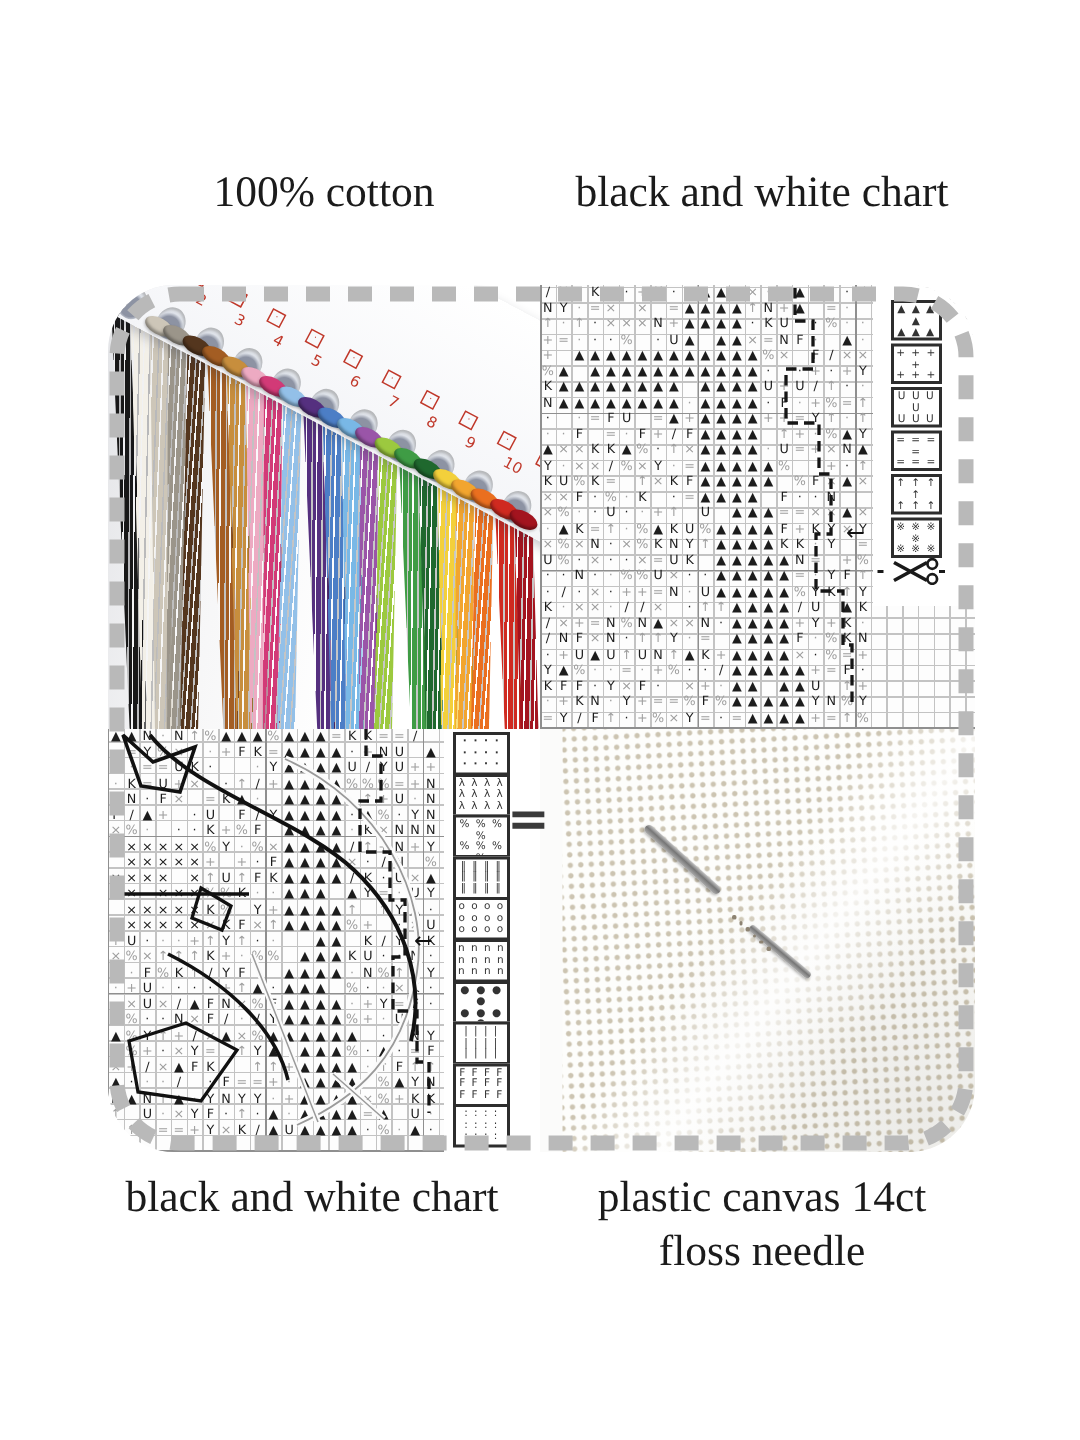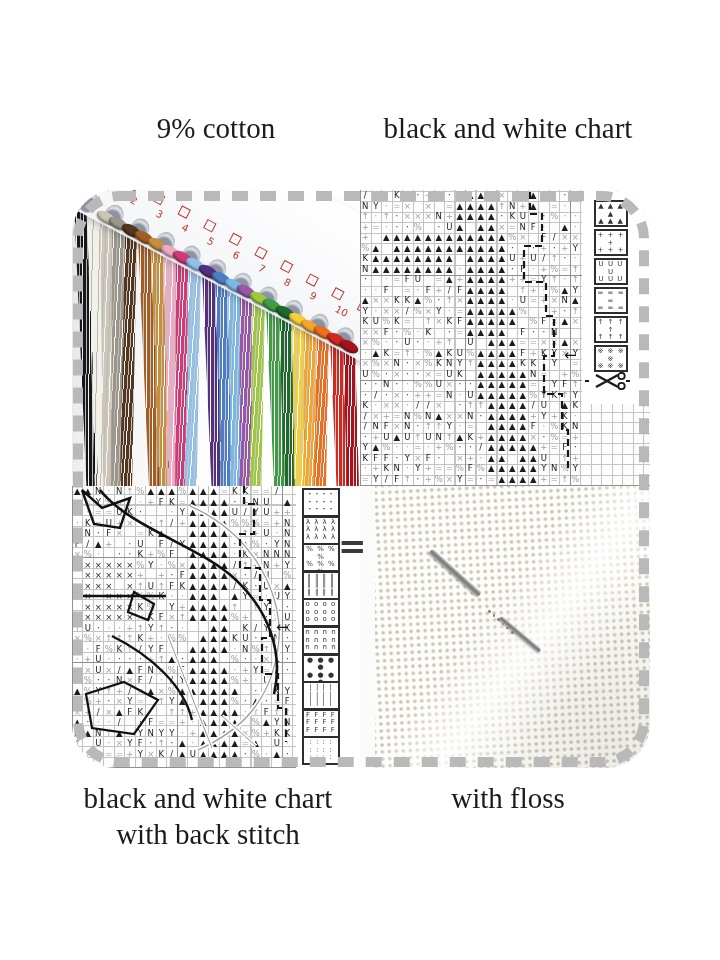--- a/index.html
+++ b/index.html
@@ -75,31 +75,31 @@
   .trail-dot{position:absolute;z-index:4;width:2.5px;height:2.5px;border-radius:50%;background:#8d8372;}
 
   .equals{position:absolute;left:266px;top:346px;z-index:8;color:#3a3a3a;
           font:bold 34px/20px "DejaVu Sans",sans-serif;}
   .dashed-border{position:absolute;left:0;top:0;z-index:9;pointer-events:none;}
 </style>
 </head>
 <body>
 
 <div class="caption caption-tl">
-  <div>9% cotton</div>
+  <div>100% cotton</div>
 </div>
 <div class="caption caption-tr">
   <div>black and white chart</div>
 </div>
 <div class="caption caption-bl">
   <div>black and white chart</div>
-  <div>with back stitch</div>
 </div>
 <div class="caption caption-br">
-  <div>with floss</div>
+  <div>plastic canvas 14ct</div>
+  <div>floss needle</div>
 </div>
 
 <div class="collage">
   <div class="collage-clip">
 
     <div class="quad quad-tl">
       <div id="threads">
           <div class="thread" style="left: 2px; top: 11.0144px; height: 286.986px; transform: rotate(-2.5deg); background: repeating-linear-gradient(93deg, rgb(24, 24, 24) 0px, rgb(24, 24, 24) 2px, rgba(255, 255, 255, 0.3) 2px, rgba(255, 255, 255, 0.3) 3px, rgb(24, 24, 24) 3px, rgb(24, 24, 24) 6px, rgba(0, 0, 0, 0.22) 6px, rgba(0, 0, 0, 0.22) 7px);"></div>
           <div class="thread" style="left: 14.8px; top: 17.8202px; height: 280.18px; transform: rotate(-1.6deg); background: repeating-linear-gradient(93deg, rgb(243, 240, 232) 0px, rgb(243, 240, 232) 2px, rgba(255, 255, 255, 0.3) 2px, rgba(255, 255, 255, 0.3) 3px, rgb(243, 240, 232) 3px, rgb(243, 240, 232) 6px, rgba(0, 0, 0, 0.22) 6px, rgba(0, 0, 0, 0.22) 7px);"></div>
           <div class="thread" style="left: 27.6px; top: 24.6259px; height: 273.374px; transform: rotate(-0.7deg); background: repeating-linear-gradient(93deg, rgb(205, 198, 184) 0px, rgb(205, 198, 184) 2px, rgba(255, 255, 255, 0.3) 2px, rgba(255, 255, 255, 0.3) 3px, rgb(205, 198, 184) 3px, rgb(205, 198, 184) 6px, rgba(0, 0, 0, 0.22) 6px, rgba(0, 0, 0, 0.22) 7px);"></div>

